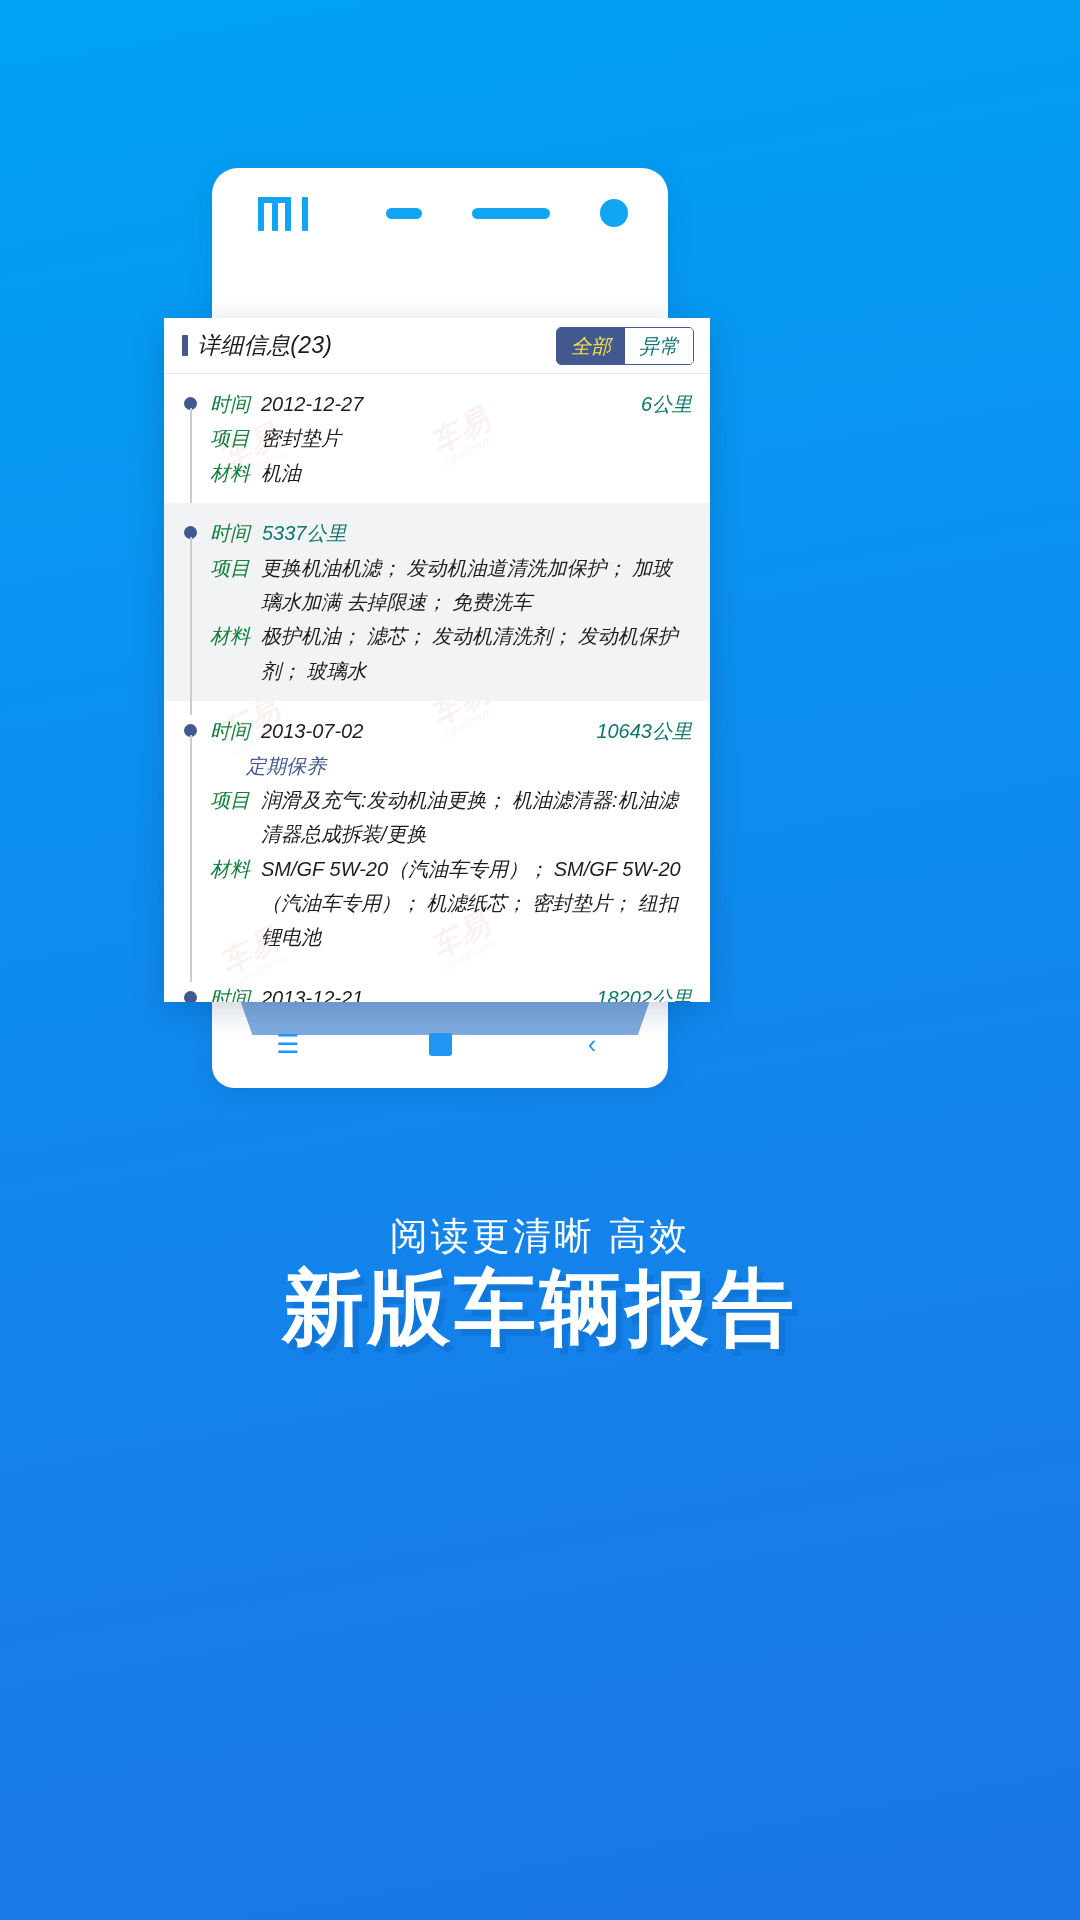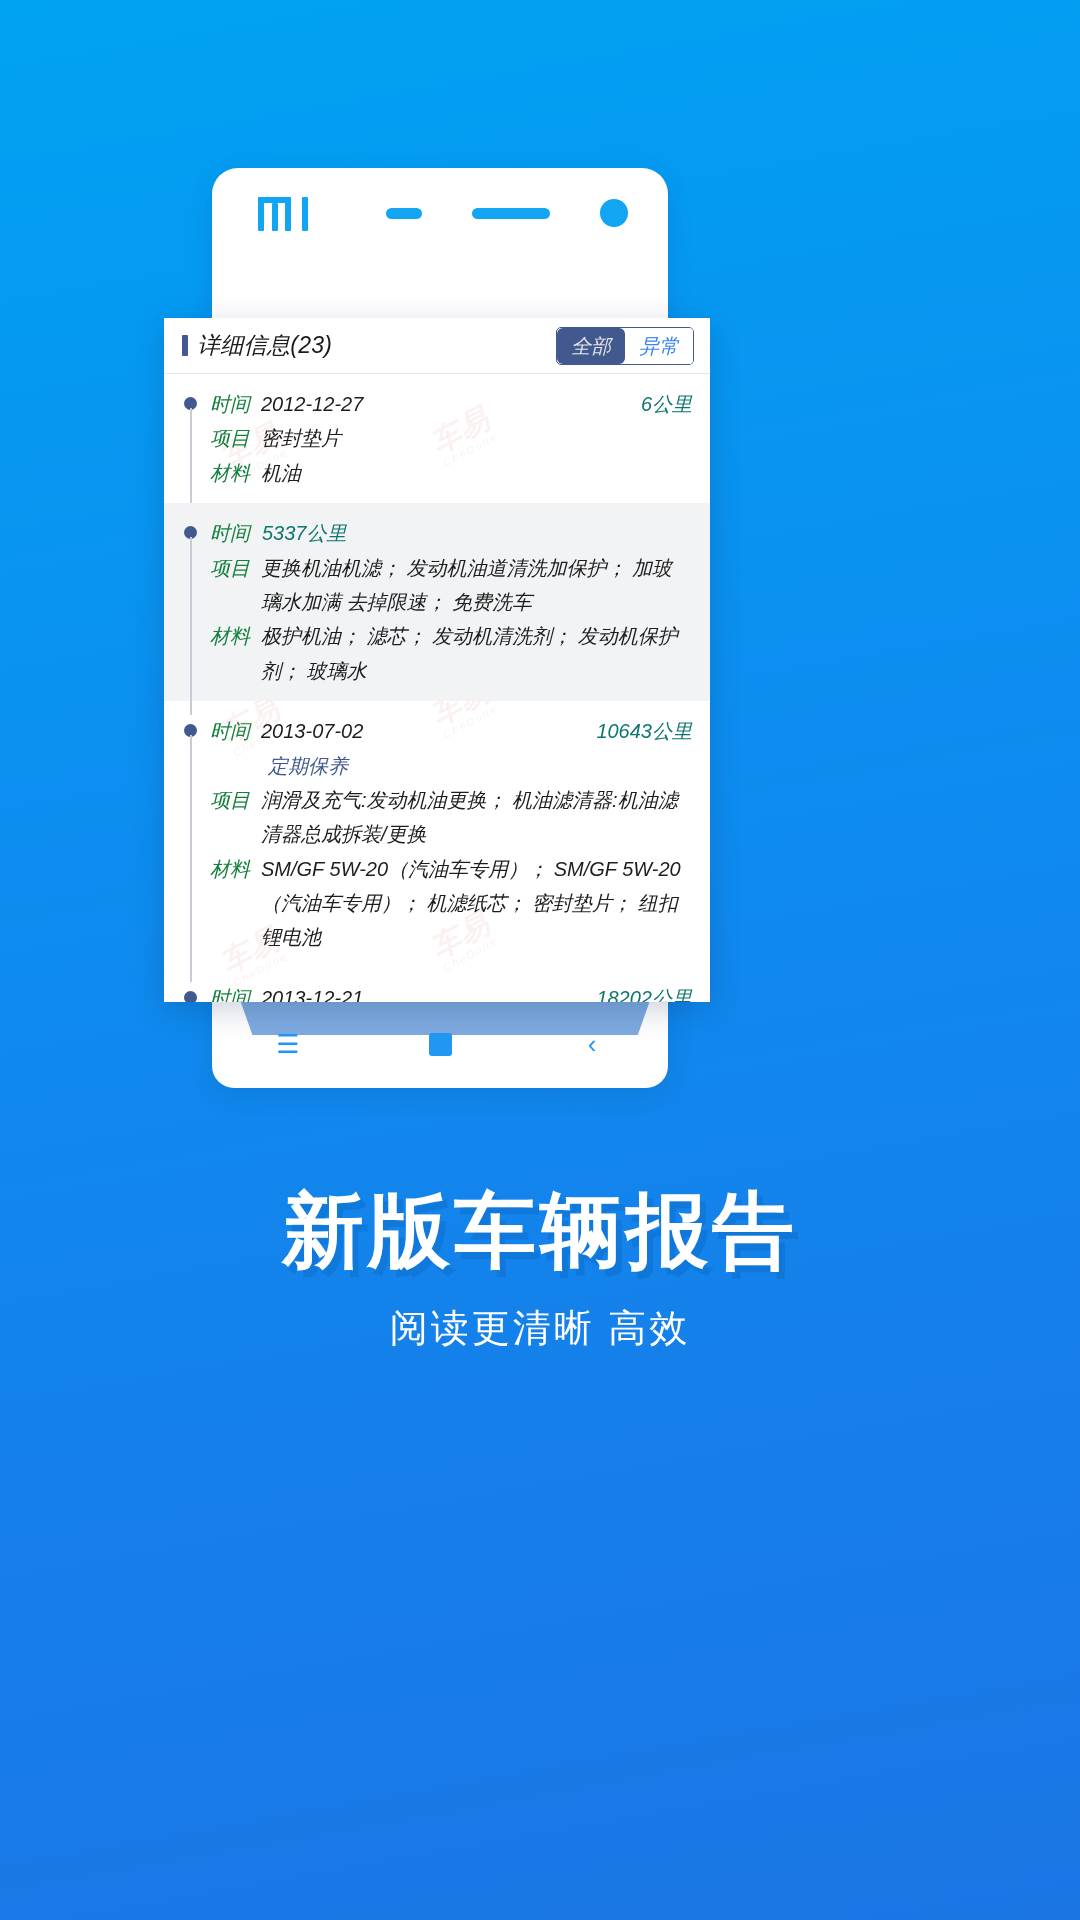--- a/index.html
+++ b/index.html
@@ -88,22 +88,22 @@
     margin-left:auto;display:flex;
     border:1px solid #41598f;border-radius:5px;overflow:hidden;
     height:38px;
   }
   .filter-btn{
     min-width:68px;padding:0 13px;
     display:flex;align-items:center;justify-content:center;
     font-size:20px;line-height:1;
     cursor:pointer;
   }
-  .filter-btn.active{background:#41598f;color:#e5e5e5;border-radius:6px;}
-  .filter-btn.inactive{background:#fff;color:#3b82f6;}
+  .filter-btn.active{background:#41598f;color:#fde047;}
+  .filter-btn.inactive{background:#fff;color:#0f766e;}
 
   
   #record-list{
     flex:1 1 auto;position:relative;overflow:hidden;background:#fff;
   }
   .record{
     position:relative;
     padding:13px 18px 13px 46px;
   }
   .record.alt{background:#f2f3f5;}
@@ -117,21 +117,21 @@
     width:2px;background:#c9ccd4;
   }
   .row{
     display:flex;align-items:flex-start;
     font-size:20px;color:#1d1d1d;line-height:1.72;
   }
   .row .lbl{flex:0 0 auto;color:#15803d;}
   .row .val{flex:1 1 auto;margin-left:11px;word-break:break-word;}
   .row .km{flex:0 0 auto;margin-left:12px;white-space:nowrap;color:#0f766e;}
   .tagline{
-    font-size:20px;color:#41598f;margin-left:58px;line-height:1.72;
+    font-size:20px;color:#41598f;margin-left:36px;line-height:1.72;
   }
 
   
   .wm{
     position:absolute;pointer-events:none;
     font-size:30px;font-weight:bold;color:rgba(200,60,60,.07);
     transform:rotate(-28deg);line-height:1.05;text-align:center;
     letter-spacing:1px;user-select:none;
   }
   .wm small{display:block;font-size:11px;font-weight:normal;letter-spacing:2px;}
@@ -285,15 +285,15 @@
 
 <div id="phone-nav">
   <div class="nav-item">☰</div>
   <div class="nav-item">
     <div class="nav-square"></div>
   </div>
   <div class="nav-item">‹</div>
 </div>
 
 <div id="promo">
+  <div id="promo-sub">阅读更清晰  高效</div>
   <div id="promo-title">新版车辆报告</div>
-  <div id="promo-sub">阅读更清晰  高效</div>
 </div>
 
 </body></html>

